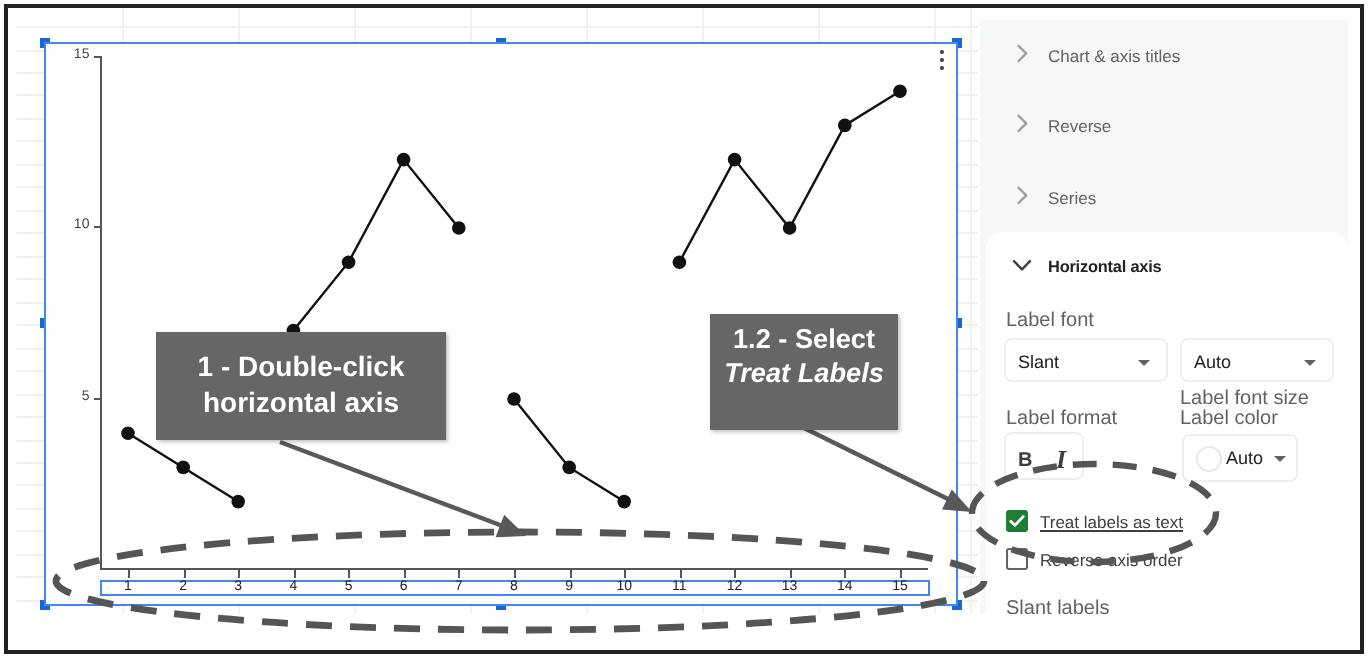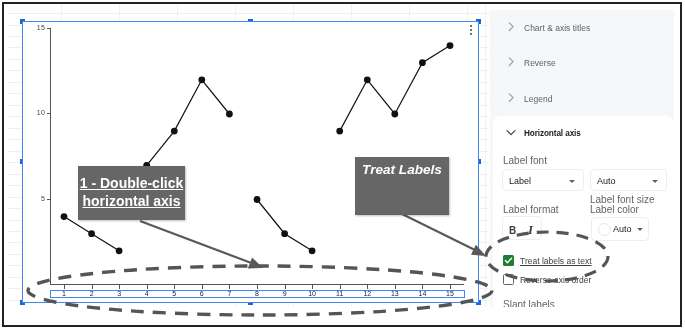--- a/index.html
+++ b/index.html
@@ -183,32 +183,32 @@
     <div class="collapsed-row" style="top:35px;">
       <svg class="chev" style="left:16px;top:11px;width:11px;height:11px" viewBox="0 0 11 11">
             <path d="M3.3 1.9 L7.1 5.7 L3.3 9.5" fill="none" stroke="#9aa0a6" stroke-width="1.2" stroke-linecap="round" stroke-linejoin="round"></path>
           </svg>
       <span class="crow-label" style="left:34px;top:13px;">Reverse</span>
     </div>
     <div class="collapsed-row" style="top:71px;">
       <svg class="chev" style="left:16px;top:11px;width:11px;height:11px" viewBox="0 0 11 11">
             <path d="M3.3 1.9 L7.1 5.7 L3.3 9.5" fill="none" stroke="#9aa0a6" stroke-width="1.2" stroke-linecap="round" stroke-linejoin="round"></path>
           </svg>
-      <span class="crow-label" style="left:34px;top:13px;">Legend</span>
+      <span class="crow-label" style="left:34px;top:13px;">Series</span>
     </div>
 
     <div class="card">
       <svg class="chev" style="left:12px;top:10px;width:12px;height:12px" viewBox="0 0 12 12">
             <path d="M2.0 4.6 L6 8.7 L10.0 4.6" fill="none" stroke="#3c4043" stroke-width="1.2" stroke-linecap="round" stroke-linejoin="round"></path>
           </svg>
       <span class="sec-title" style="left:31px;top:13px;">Horizontal axis</span>
 
       <span class="flabel" style="left:10px;top:39px;">Label font</span>
       <div class="dropdown" style="left:9px;top:53px;width:82px;height:22px;">
-        <span class="dvalue" style="left:6px;top:6px;">Label</span>
+        <span class="dvalue" style="left:6px;top:6px;">Slant</span>
         <span class="caret" style="left:66px;top:10px;"></span>
       </div>
 
       <span class="flabel" style="left:97px;top:39px;margin-top:39px;">Label font size</span>
       <div class="dropdown" style="left:97px;top:53px;width:77px;height:22px;">
         <span class="dvalue" style="left:6px;top:6px;">Auto</span>
         <span class="caret" style="left:61px;top:10px;"></span>
       </div>
 
       <span class="flabel" style="left:10px;top:88px;">Label format</span>
@@ -250,20 +250,21 @@
    <g>
      <line x1="140" y1="221" x2="254" y2="264" stroke="#595959" stroke-width="2.2"></line>
      <path d="M263.0 268.0 L247.8 268.6 L252.1 257.4 Z" fill="#595959"></path>
    </g>
    <g>
      <line x1="400" y1="213" x2="477" y2="251" stroke="#595959" stroke-width="2.2"></line>
      <path d="M486.0 256.0 L471.0 254.7 L475.9 244.8 Z" fill="#595959"></path>
    </g>
  </svg>
 
- <div class="callout" style="left:78px;top:166px;width:107px;height:54px;font-size:14px;padding-top:8px;box-sizing:border-box;text-decoration:underline;">
+ <div class="callout" style="left:78px;top:166px;width:145px;height:54px;font-size:14px;padding-top:8px;box-sizing:border-box;">
    <div>1 - Double-click</div>
    <div>horizontal axis</div>
  </div>
  <div class="callout" style="left:355px;top:157px;width:94px;height:58px;font-size:13.6px;padding-top:4px;box-sizing:border-box;">
+   <div style="line-height:17px">1.2 - Select</div>
    <div style="font-style:italic;line-height:17px">Treat Labels</div>
  </div>
 </div>
 
 </body></html>

